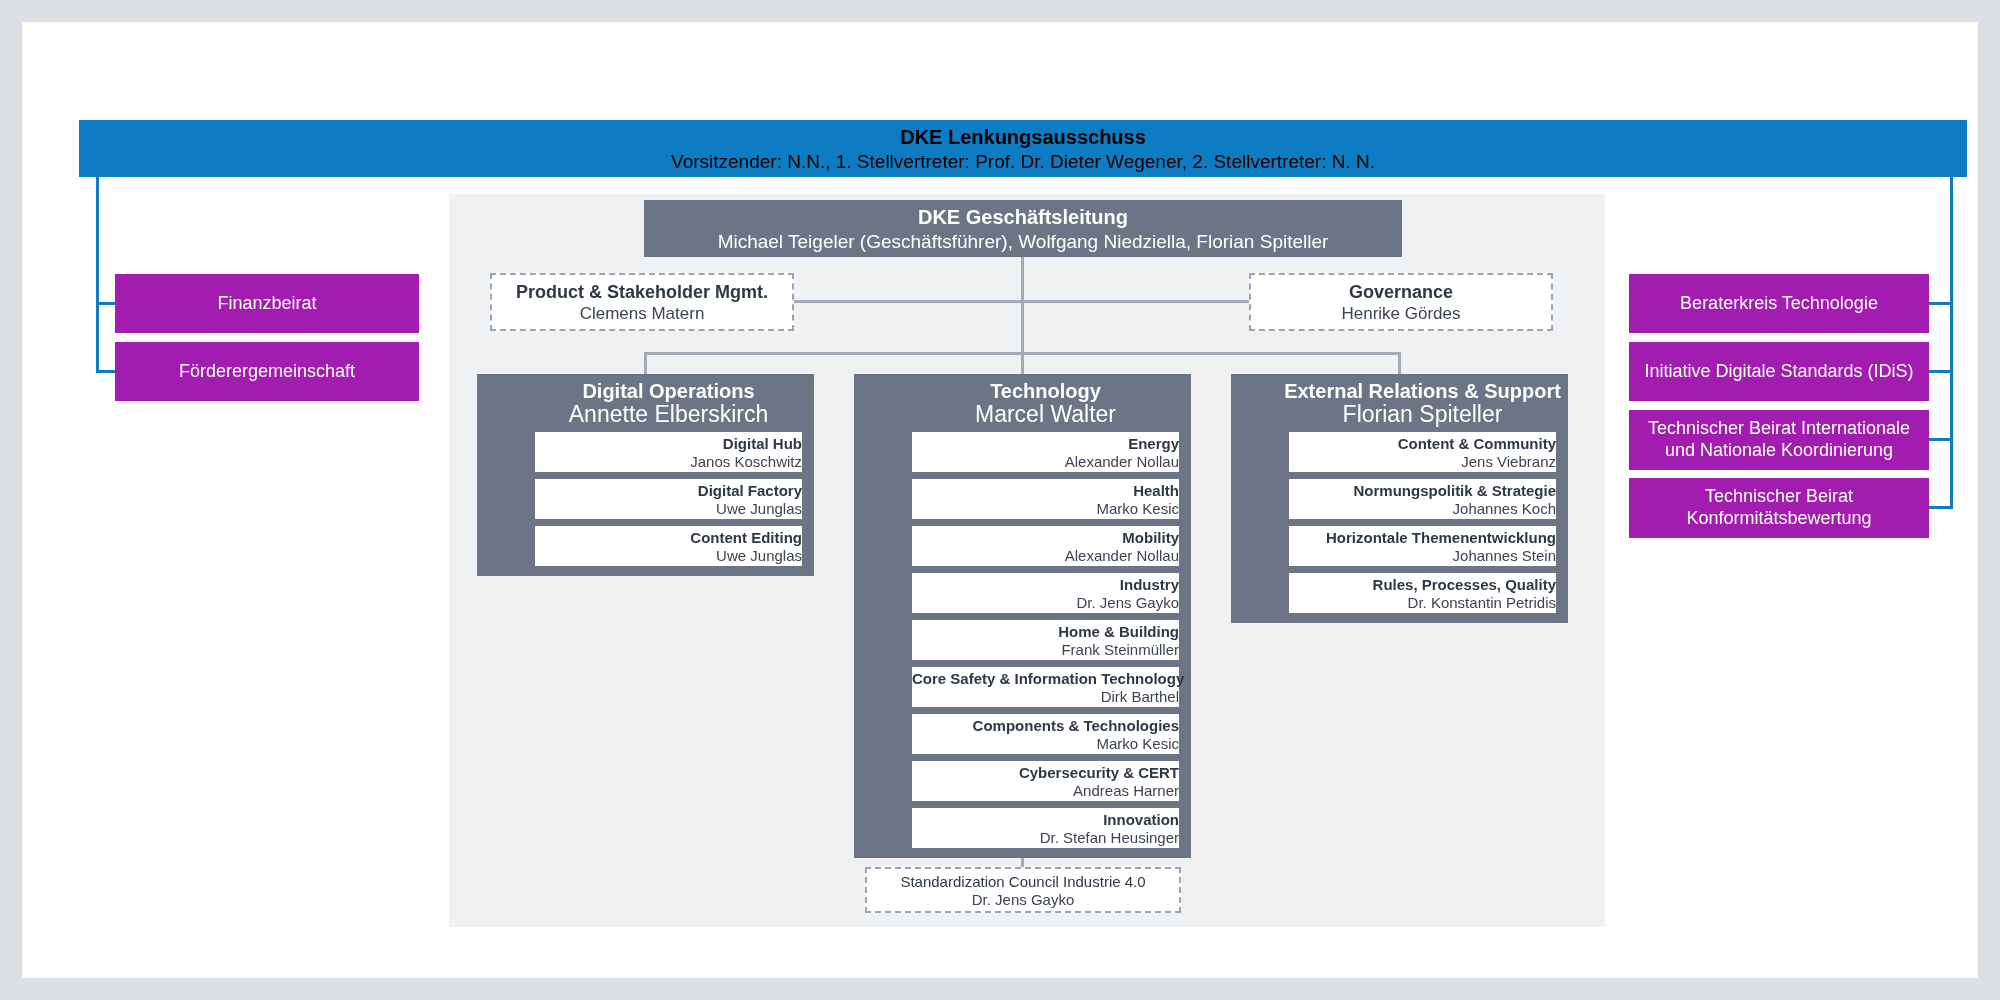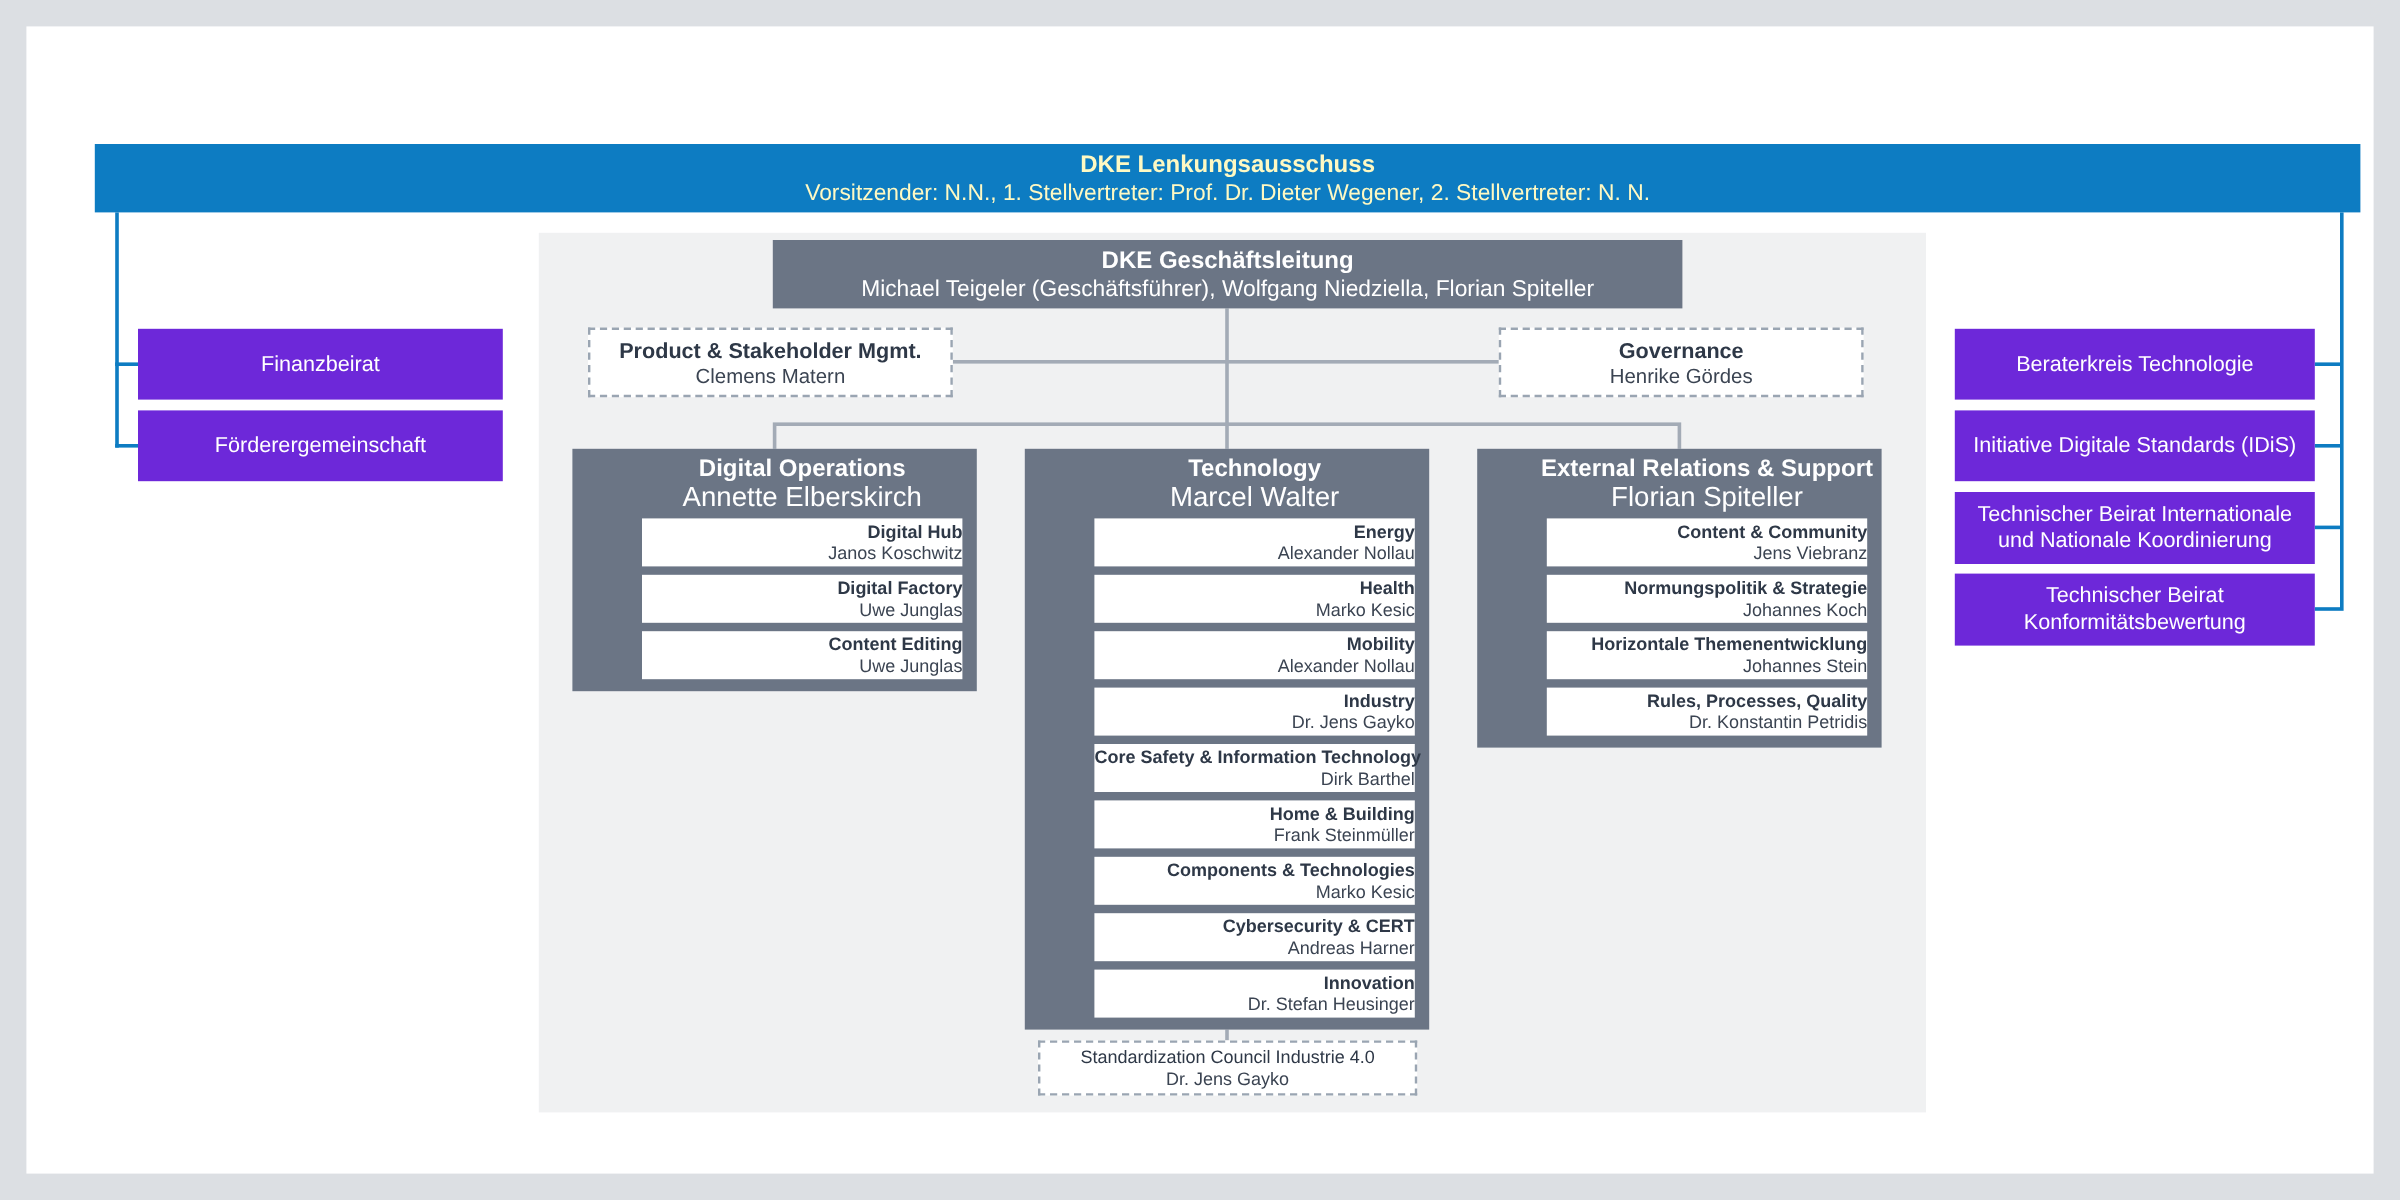--- a/index.html
+++ b/index.html
@@ -10,39 +10,39 @@
   
   .abs{position:absolute;box-sizing:border-box;}
   .ln{position:absolute;}
   .ln-blue{background:#0d7cc2;}
   .ln-gray{background:#a3abb6;}
 
   
   #panel{left:427px;top:172px;width:1156px;height:733px;background:#f0f1f2;}
 
   
-  #banner{left:57px;top:98px;width:1888px;height:57px;background:#0d7cc2;color:#fef9c3;
+  #banner{left:57px;top:98px;width:1888px;height:57px;background:#0d7cc2;color:#000000;
     display:flex;flex-direction:column;align-items:center;justify-content:center;text-align:center;}
   .box-title{font-size:20px;font-weight:bold;line-height:25px;}
   .box-sub{font-size:19px;line-height:23px;}
 
   
   #mgmt{left:622px;top:178px;width:758px;height:57px;background:#6b7585;color:#fff;
     display:flex;flex-direction:column;align-items:center;justify-content:center;text-align:center;}
 
   
   .dashedbox{background:#ffffff;border:2px dashed #9aa5b2;color:#2e3847;
     display:flex;flex-direction:column;align-items:center;justify-content:center;text-align:center;}
   #staff-left{left:468px;top:251px;width:304px;height:58px;}
   #staff-right{left:1227px;top:251px;width:304px;height:58px;}
   .staff-title{font-size:18px;font-weight:bold;line-height:22px;color:#2e3847;}
   .staff-name{font-size:17px;line-height:21px;color:#3b4452;}
 
   
-  .bluebox{background:#6d28d9;color:#ffffff;display:flex;align-items:center;justify-content:center;
+  .bluebox{background:#a21caf;color:#ffffff;display:flex;align-items:center;justify-content:center;
     text-align:center;font-size:18px;line-height:1.22;padding:0 8px;}
   #lboard-0{left:93px;top:252px;width:304px;height:59px;}
   #lboard-1{left:93px;top:320px;width:304px;height:59px;}
   #rboard-0{left:1607px;top:252px;width:300px;height:59px;}
   #rboard-1{left:1607px;top:320px;width:300px;height:59px;}
   #rboard-2{left:1607px;top:388px;width:300px;height:60px;}
   #rboard-3{left:1607px;top:456px;width:300px;height:60px;}
 
   
   .dept{background:#6b7585;padding-bottom:10px;padding-left:46px;}
@@ -177,26 +177,26 @@
       </div>
       <div class="unit">
         <div class="unit-title">Mobility</div>
         <div class="unit-name">Alexander Nollau</div>
       </div>
       <div class="unit">
         <div class="unit-title">Industry</div>
         <div class="unit-name">Dr. Jens Gayko</div>
       </div>
       <div class="unit">
+        <div class="unit-title">Home &amp; Building</div>
+        <div class="unit-name">Frank Steinmüller</div>
+      </div>
+      <div class="unit">
         <div class="unit-title">Core Safety &amp; Information Technology</div>
         <div class="unit-name">Dirk Barthel</div>
-      </div>
-      <div class="unit">
-        <div class="unit-title">Home &amp; Building</div>
-        <div class="unit-name">Frank Steinmüller</div>
       </div>
       <div class="unit">
         <div class="unit-title">Components &amp; Technologies</div>
         <div class="unit-name">Marko Kesic</div>
       </div>
       <div class="unit">
         <div class="unit-title">Cybersecurity &amp; CERT</div>
         <div class="unit-name">Andreas Harner</div>
       </div>
       <div class="unit">

